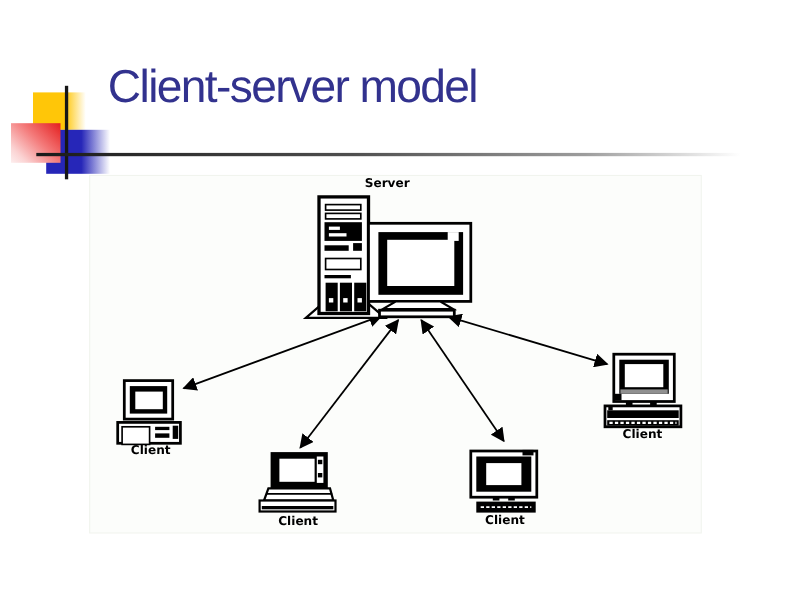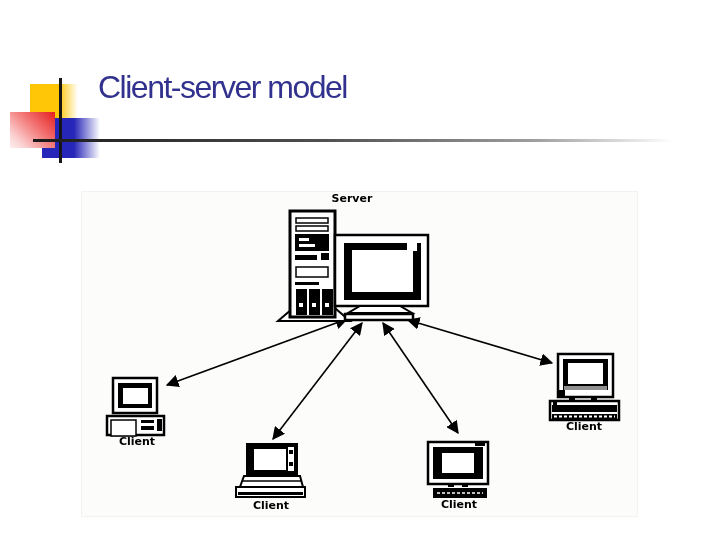--- a/index.html
+++ b/index.html
@@ -22,27 +22,27 @@
   }
   .vline {
     position:absolute; left:59px; top:78px; width:3px; height:85px; z-index:5;
     background:var(--line-black);
   }
   .hline {
     position:absolute; left:33px; top:139px; width:640px; height:3px; z-index:5;
     background:linear-gradient(to right, #1a1a1a 0%, #4f4f4f 45%, #9d9d9d 78%, rgba(200,200,200,0) 100%);
   }
   .title {
-    position:absolute; left:98px; top:71px; margin:0; z-index:6;
-    font-size:32px; font-weight:400; letter-spacing:-1.5px; line-height:1;
+    position:absolute; left:98px; top:58px; margin:0; z-index:6;
+    font-size:42px; font-weight:400; letter-spacing:-1.5px; line-height:1;
     color:var(--title-color); font-family:"Liberation Sans", sans-serif;
   }
   
   .diagram {
-    position:absolute; left:82px; top:192px; width:555px; height:324px;
+    position:absolute; left:82px; top:160px; width:555px; height:324px;
     background:#fcfdfb; outline:1px solid #f1f4ee;
   }
   .diagram svg { position:absolute; left:0; top:0; }
   .lbl {
     position:absolute; transform:translateX(-50%); white-space:nowrap;
     font-family:"DejaVu Sans", sans-serif; font-size:11px; font-weight:bold; color:#000;
   }
 </style>
 </head>
 <body>

